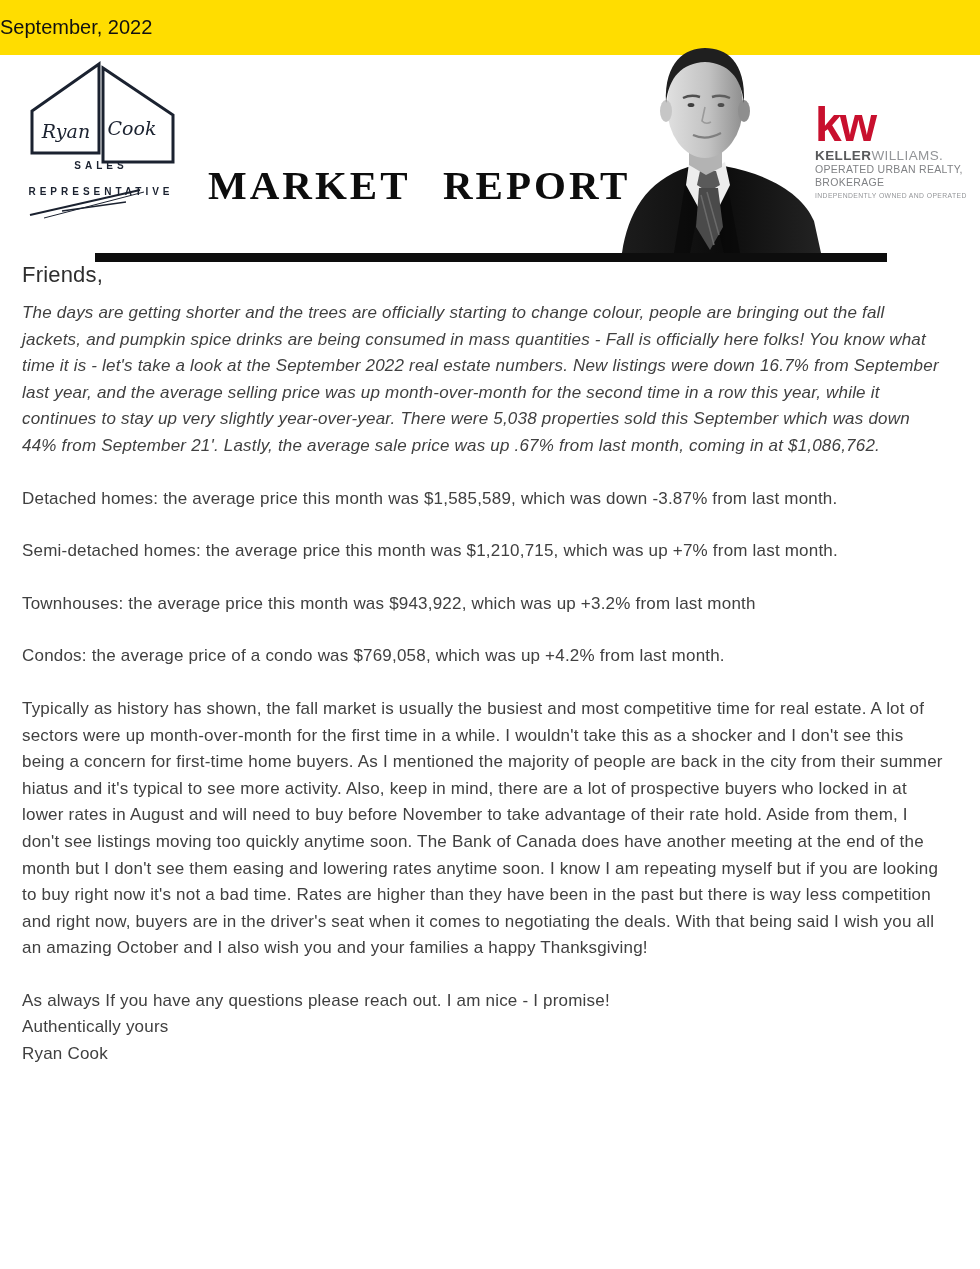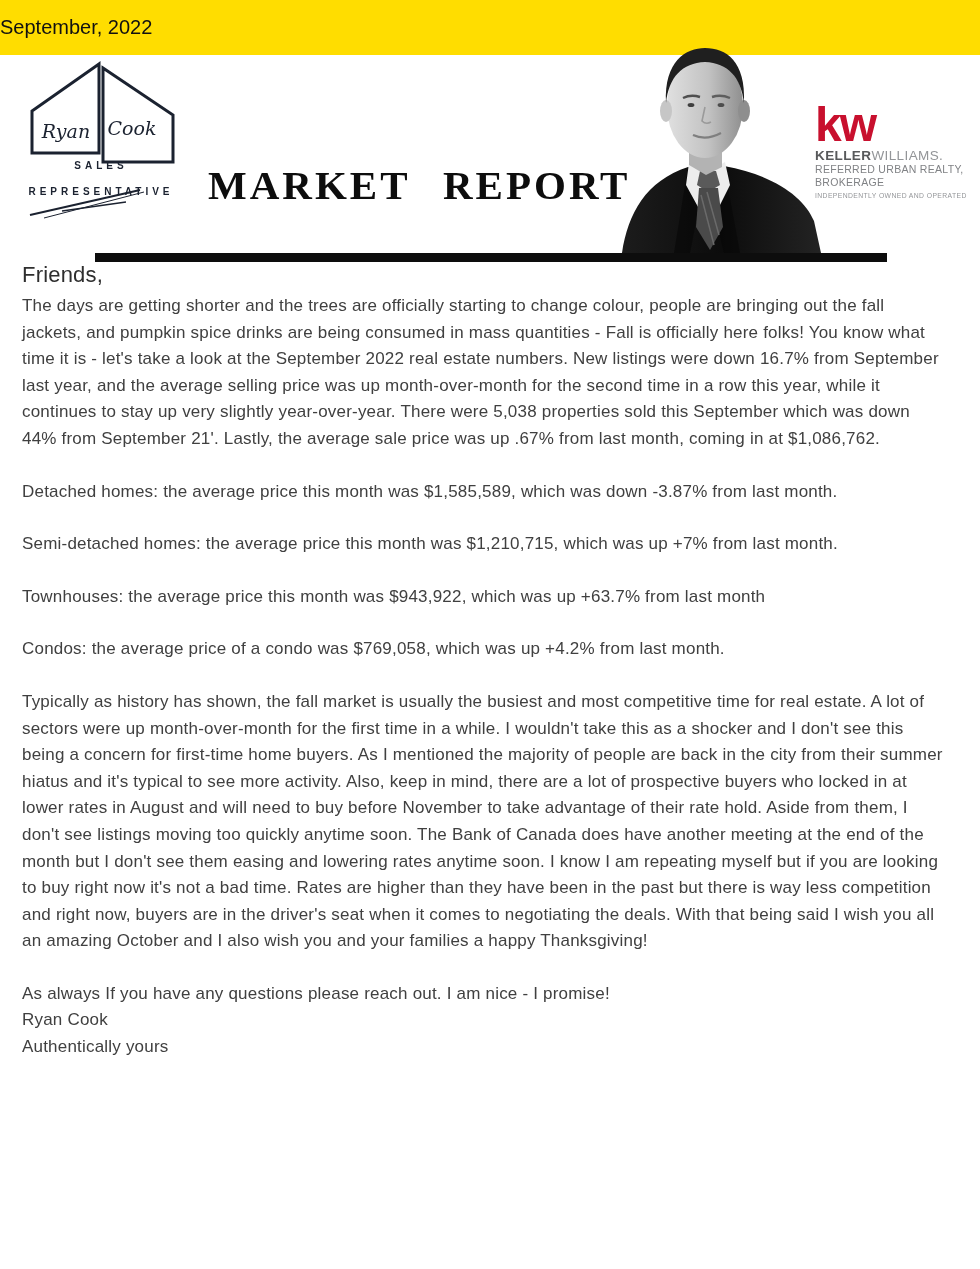--- a/index.html
+++ b/index.html
@@ -102,21 +102,21 @@
     position: absolute;
     left: 22px; top: 262px;
     width: 923px;
     color: #404040;
     font-size: 17px;
     letter-spacing: 0.2px;
     line-height: 26.6px;
   }
   .greeting { font-size: 22px; color: #2e2e2e; line-height: 25px; letter-spacing: 0.2px; }
   .letter p { margin: 26px 0 0 0; }
-  .letter p.first { margin-top: 6px; }
+  .letter p.first { margin-top: 13px; font-style: italic; }
   .letter p.tight { margin-top: 0; }
 </style>
 </head>
 <body>
 
 <div class="page">
 
   <div class="banner">
     <span>September, 2022</span>
   </div>
@@ -189,34 +189,34 @@
 
         <path d="M127,62 L124,76 Q128,80 133,77" stroke="#9a9a9a" fill="none" stroke-width="1.6"></path>
 
         <path d="M115,90 Q128,96 143,88" stroke="#7f7f7f" fill="none" stroke-width="2.2"></path>
       </svg>
     </div>
 
     <div class="kw">
       <div class="kw-mark">kw</div>
       <div class="kw-name"><b>KELLER</b><span>WILLIAMS.</span></div>
-      <div class="kw-sub">REFERRED URBAN REALTY,</div>
+      <div class="kw-sub">OPERATED URBAN REALTY,</div>
       <div class="kw-sub">BROKERAGE</div>
       <div class="kw-fine">INDEPENDENTLY OWNED AND OPERATED</div>
     </div>
   </div>
 
   <div class="divider"></div>
 
   <div class="letter">
     <div class="greeting">Friends,</div>
     <p class="first">The days are getting shorter and the trees are officially starting to change colour, people are bringing out the fall jackets, and pumpkin spice drinks are being consumed in mass quantities - Fall is officially here folks! You know what time it is - let's take a look at the September 2022 real estate numbers. New listings were down 16.7% from September last year, and the average selling price was up month-over-month for the second time in a row this year, while it continues to stay up very slightly year-over-year. There were 5,038 properties sold this September which was down 44% from September 21'. Lastly, the average sale price was up .67% from last month, coming in at $1,086,762.</p>
     <p>Detached homes: the average price this month was $1,585,589, which was down -3.87% from last month.</p>
     <p>Semi-detached homes: the average price this month was $1,210,715, which was up +7% from last month.</p>
-    <p>Townhouses: the average price this month was $943,922, which was up +63.7% from last month</p>
+    <p>Townhouses: the average price this month was $943,922, which was up +3.2% from last month</p>
     <p>Condos: the average price of a condo was $769,058, which was up +4.2% from last month.</p>
     <p>Typically as history has shown, the fall market is usually the busiest and most competitive time for real estate. A lot of sectors were up month-over-month for the first time in a while. I wouldn't take this as a shocker and I don't see this being a concern for first-time home buyers. As I mentioned the majority of people are back in the city from their summer hiatus and it's typical to see more activity. Also, keep in mind, there are a lot of prospective buyers who locked in at lower rates in August and will need to buy before November to take advantage of their rate hold. Aside from them, I don't see listings moving too quickly anytime soon. The Bank of Canada does have another meeting at the end of the month but I don't see them easing and lowering rates anytime soon. I know I am repeating myself but if you are looking to buy right now it's not a bad time. Rates are higher than they have been in the past but there is way less competition and right now, buyers are in the driver's seat when it comes to negotiating the deals. With that being said I wish you all an amazing October and I also wish you and your families a happy Thanksgiving!</p>
     <p>As always If you have any questions please reach out. I am nice - I promise!</p>
+    <p class="tight">Authentically yours</p>
     <p class="tight">Ryan Cook</p>
-    <p class="tight">Authentically yours</p>
   </div>
 
 </div>
 
 </body></html>

